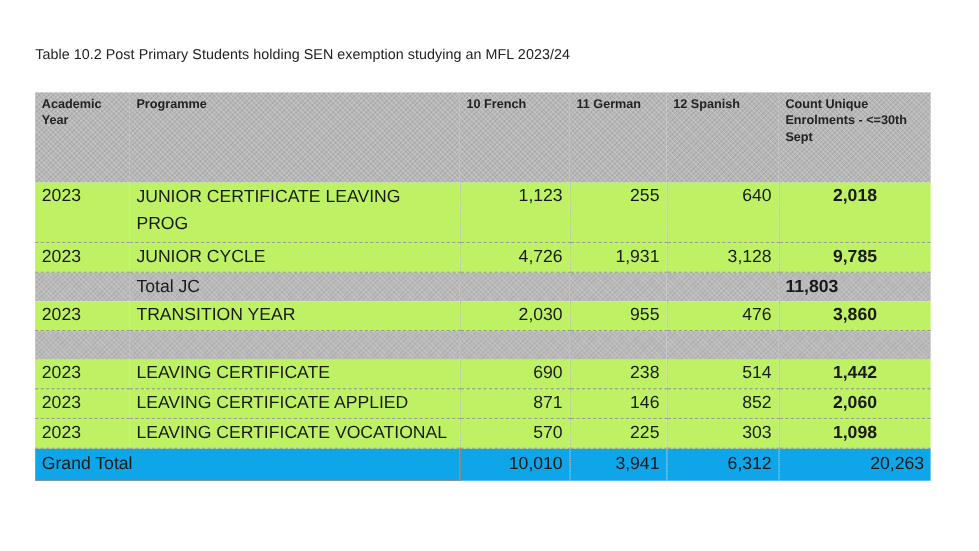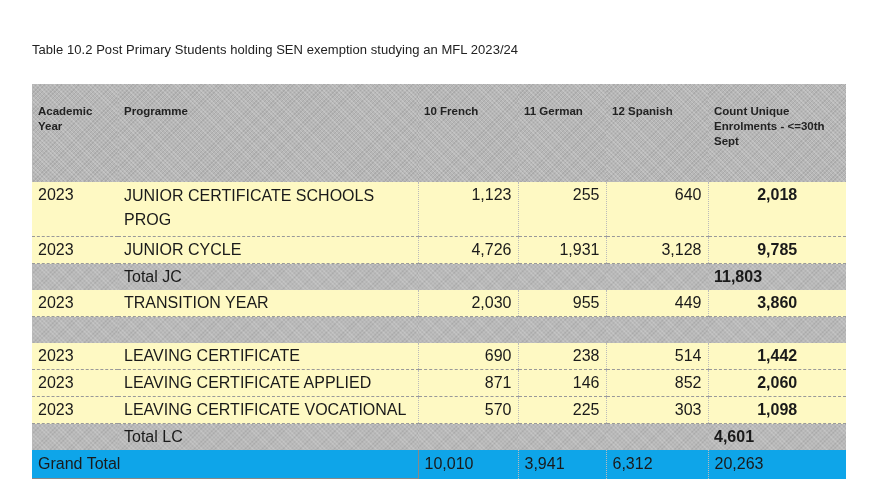--- a/index.html
+++ b/index.html
@@ -4,34 +4,34 @@
   <style>
     html, body { margin: 0; padding: 0; background: #ffffff; }
     body { width: 890px; height: 501px; position: relative; overflow: hidden;
            font-family: "Liberation Sans", "DejaVu Sans", sans-serif; color: #1a1a1a; }
     .title { position: absolute; left: 32px; top: 42px; font-size: 13px; color: #222; letter-spacing: 0.05px; }
     .tbl { position: absolute; left: 32px; top: 84px; width: 814px; border-collapse: collapse; table-layout: fixed; }
     .tbl td, .tbl th { padding: 0 6px; font-size: 16px; vertical-align: top; }
     .hdr th { background: #b7b7b7;
       background-image: repeating-linear-gradient(45deg, rgba(255,255,255,0.18) 0 1px, transparent 1px 3px),
                         repeating-linear-gradient(-45deg, rgba(0,0,0,0.08) 0 1px, transparent 1px 3px);
-      font-size: 11.5px; font-weight: bold; text-align: left; height: 78px; padding-top: 20px; line-height: 15px; color: #222; }
-    .row td { background: #fef9c3; height: 26px; line-height: 26px; border-bottom: 1px dashed #999; }
+      font-size: 11.5px; font-weight: bold; text-align: left; height: 78px; padding-top: 4px; line-height: 15px; color: #222; }
+    .row td { background: #bef264; height: 26px; line-height: 26px; border-bottom: 1px dashed #999; }
     .row.tall td { height: 52px; }
     .row td.num { text-align: right; border-left: 1px dotted #bbb; }
     .row td.cnt { text-align: center; font-weight: bold; border-left: 1px dotted #bbb; }
     .tot td { background: #b9b9b9;
       background-image: repeating-linear-gradient(45deg, rgba(255,255,255,0.18) 0 1px, transparent 1px 3px),
                         repeating-linear-gradient(-45deg, rgba(0,0,0,0.08) 0 1px, transparent 1px 3px);
       height: 16px; line-height: 26px; font-weight: normal; }
     .tot td.cnt { font-weight: bold; }
     .tot td.lbl { font-weight: normal; }
     .blank td { height: 26px; }
     .grand td { background: #0ea5e9; font-weight: normal; height: 28px; line-height: 28px; }
-    .grand td.num { text-align: left; border-left: 1px dotted #bbb; margin-left: 41px; }
+    .grand td.num { text-align: right; border-left: 1px dotted #bbb; margin-left: 41px; }
     .grand td.gl { border-bottom: 1px solid #888; border-right: 1px solid #888; }
   </style>
 </head>
 <body>
 
 <div class="title">Table 10.2 Post Primary Students holding SEN exemption studying an MFL 2023/24</div>
 
 <table class="tbl">
   <colgroup>
     <col style="width:86px">
@@ -45,21 +45,21 @@
       <tr class="hdr">
     <th>Academic Year</th>
     <th>Programme</th>
     <th>10 French</th>
     <th>11 German</th>
     <th>12 Spanish</th>
     <th>Count Unique Enrolments - &lt;=30th Sept</th>
   </tr>
   <tr class="row tall">
     <td>2023</td>
-    <td style="line-height:24px;padding-top:2px">JUNIOR CERTIFICATE SCHOOLS PROG</td>
+    <td style="line-height:24px;padding-top:2px">JUNIOR CERTIFICATE LEAVING PROG</td>
     <td class="num">1,123</td>
     <td class="num">255</td>
     <td class="num">640</td>
     <td class="cnt">2,018</td>
   </tr>
   <tr class="row">
     <td>2023</td>
     <td>JUNIOR CYCLE</td>
     <td class="num">4,726</td>
     <td class="num">1,931</td>
@@ -72,21 +72,21 @@
     <td></td>
         <td></td>
         <td></td>
     <td class="cnt">11,803</td>
   </tr>
   <tr class="row">
     <td>2023</td>
     <td>TRANSITION YEAR</td>
     <td class="num">2,030</td>
     <td class="num">955</td>
-    <td class="num">449</td>
+    <td class="num">476</td>
     <td class="cnt">3,860</td>
   </tr>
   <tr class="tot blank">
     <td></td>
         <td></td>
         <td></td>
         <td></td>
         <td></td>
         <td></td>
   </tr>
@@ -107,28 +107,20 @@
     <td class="cnt">2,060</td>
   </tr>
   <tr class="row">
     <td>2023</td>
     <td>LEAVING CERTIFICATE VOCATIONAL</td>
     <td class="num">570</td>
     <td class="num">225</td>
     <td class="num">303</td>
     <td class="cnt">1,098</td>
   </tr>
-  <tr class="tot">
-    <td></td>
-    <td class="lbl">Total LC</td>
-    <td></td>
-        <td></td>
-        <td></td>
-    <td class="cnt">4,601</td>
-  </tr>
   <tr class="grand">
     <td class="gl" colspan="2">Grand Total</td>
     <td class="num">10,010</td>
     <td class="num">3,941</td>
     <td class="num">6,312</td>
     <td class="num">20,263</td>
   </tr>
 </tbody>
   </table>
 

